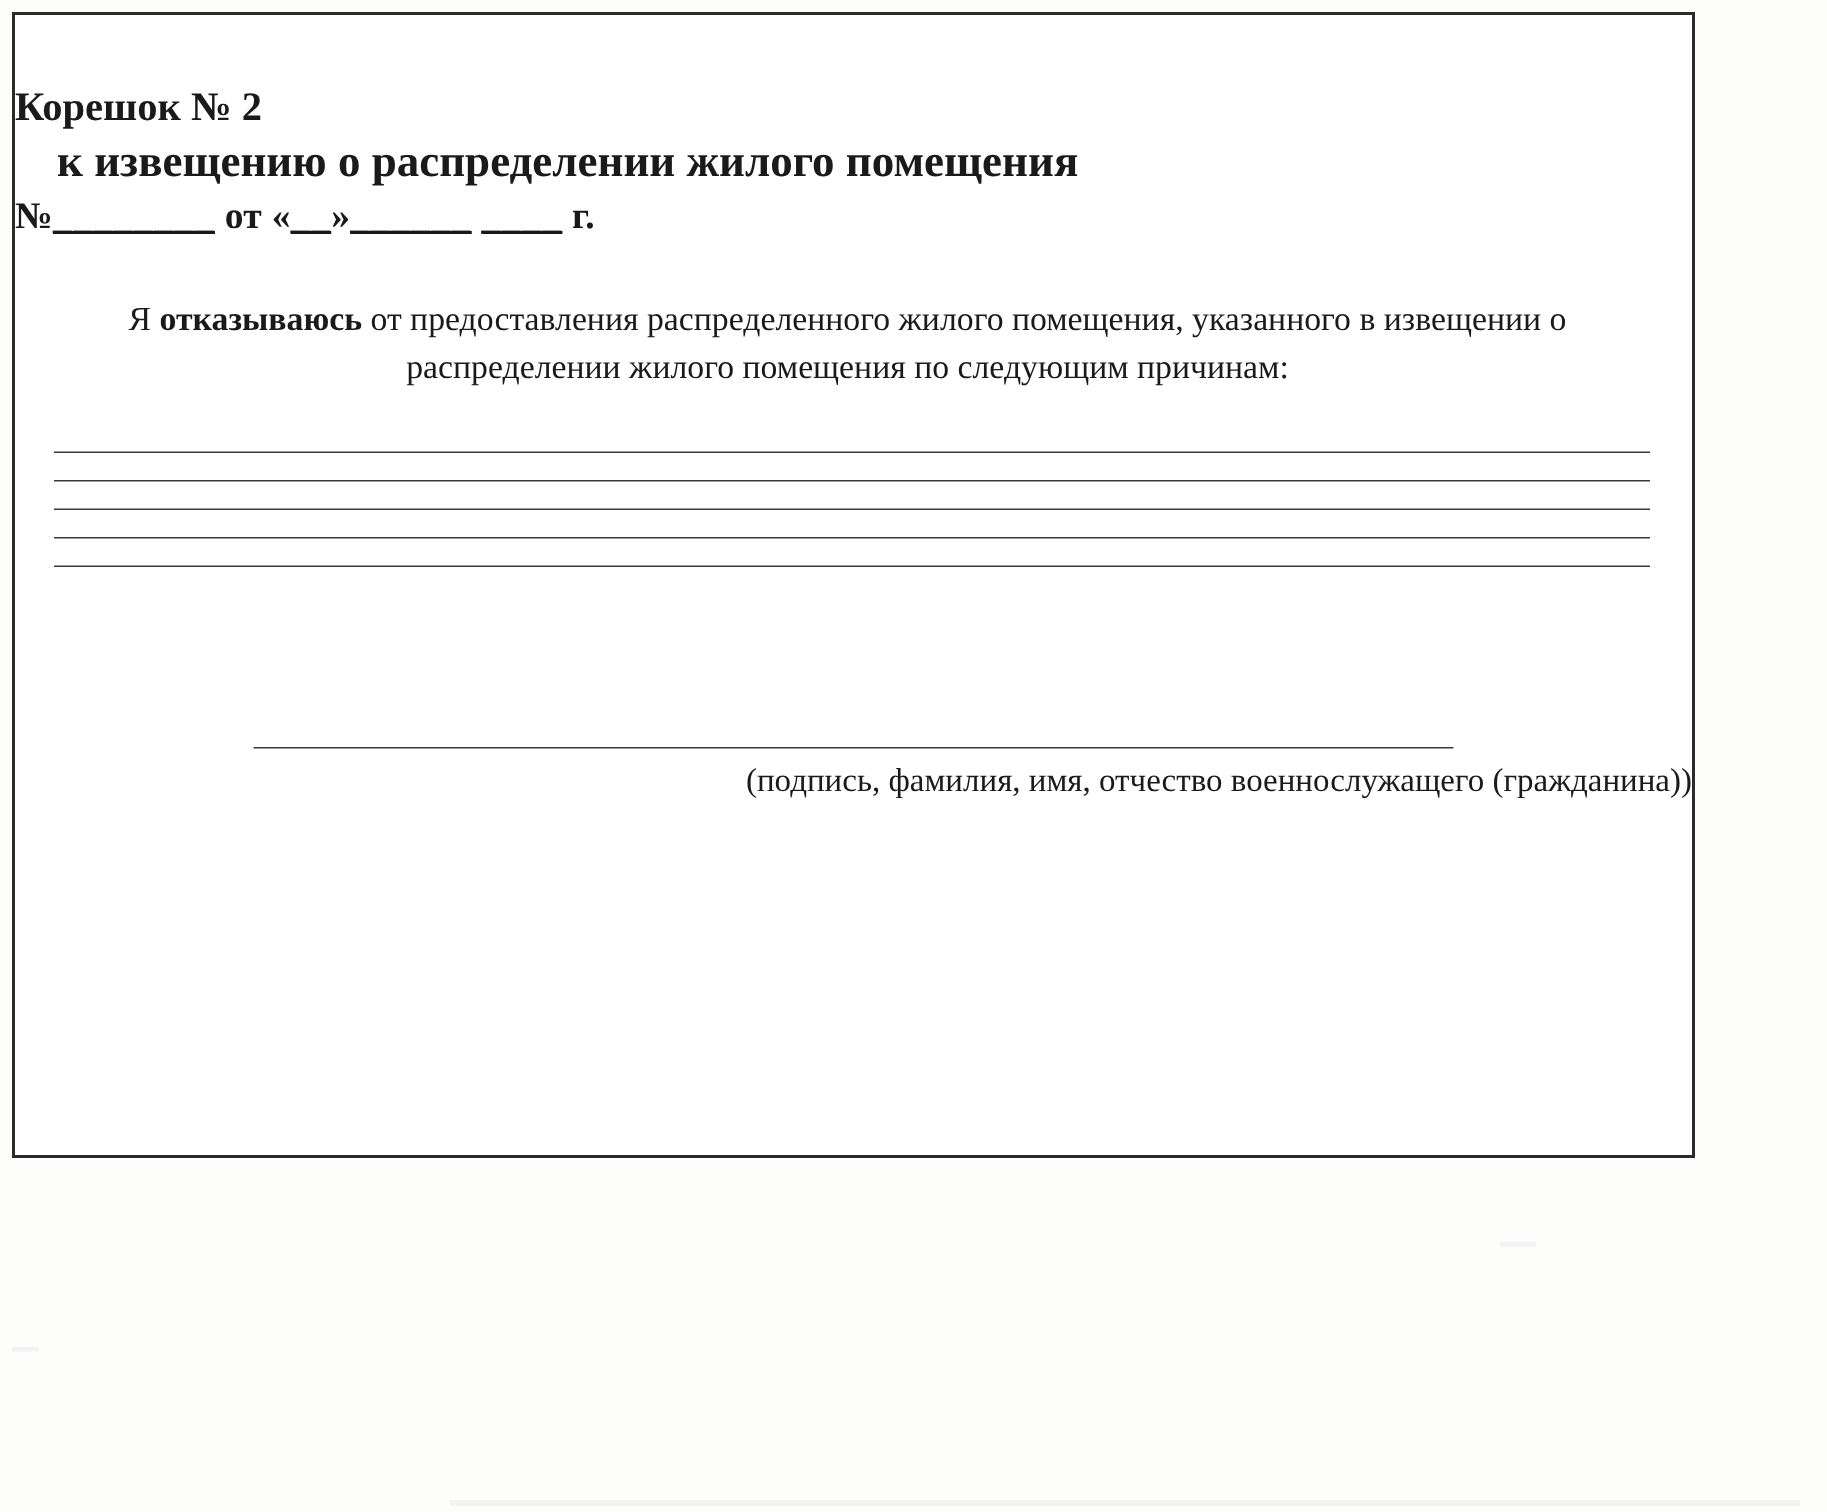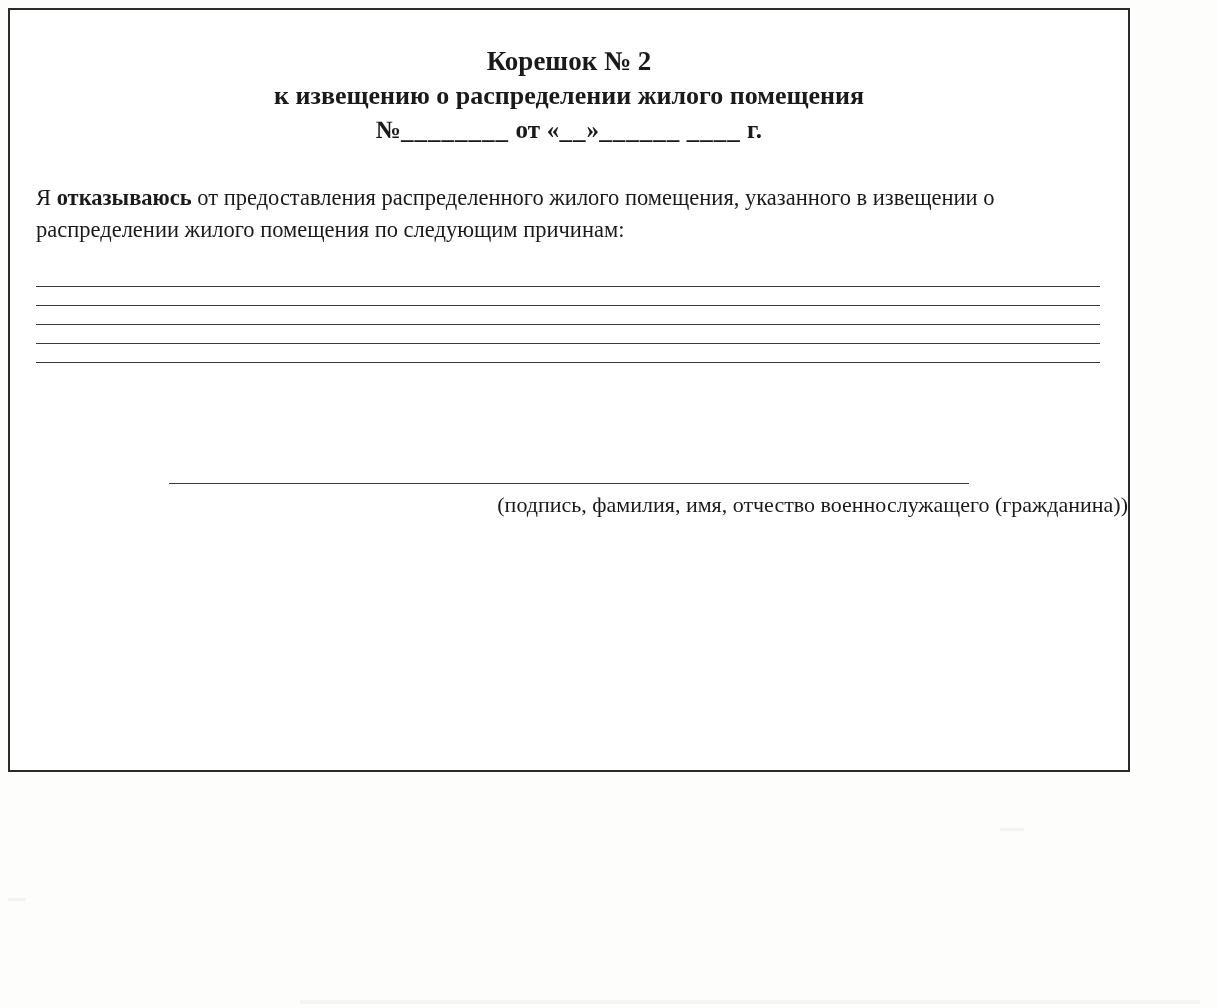--- a/index.html
+++ b/index.html
@@ -31,40 +31,40 @@
     left: 8px;
     top: 8px;
     width: 1122px;
     height: 764px;
     border: 2px solid #2b2b2b;
     box-sizing: border-box;
     background: #ffffff;
   }
 
   .title-block {
-    margin-top: 34px;
-    text-align: center;
+    margin-top: 44px;
+    text-align: left;
     font-weight: bold;
     font-size: 26px;
     line-height: 1.28;
   }
   .title-line1 { font-size: 27px; }
-  .title-line2 { font-size: 26px; }
+  .title-line2 { font-size: 30px; padding-left: 28px; }
   .title-line3 {
     font-size: 25px;
     margin-top: 2px;
     letter-spacing: 0.2px;
   }
-  .u-short { letter-spacing: 1px; }
+  .u-short { text-decoration: underline; letter-spacing: 1px; }
 
   .body-text {
     margin: 36px 34px 0 26px;
     font-size: 22.5px;
     line-height: 1.42;
-    text-align: left;
+    text-align: center;
   }
   .body-text b { font-weight: bold; }
 
   .rule-group {
     margin: 22px 28px 0 26px;
   }
   .rule {
     height: 18px;
     border-bottom: 1.6px solid #3a3a3a;
   }

